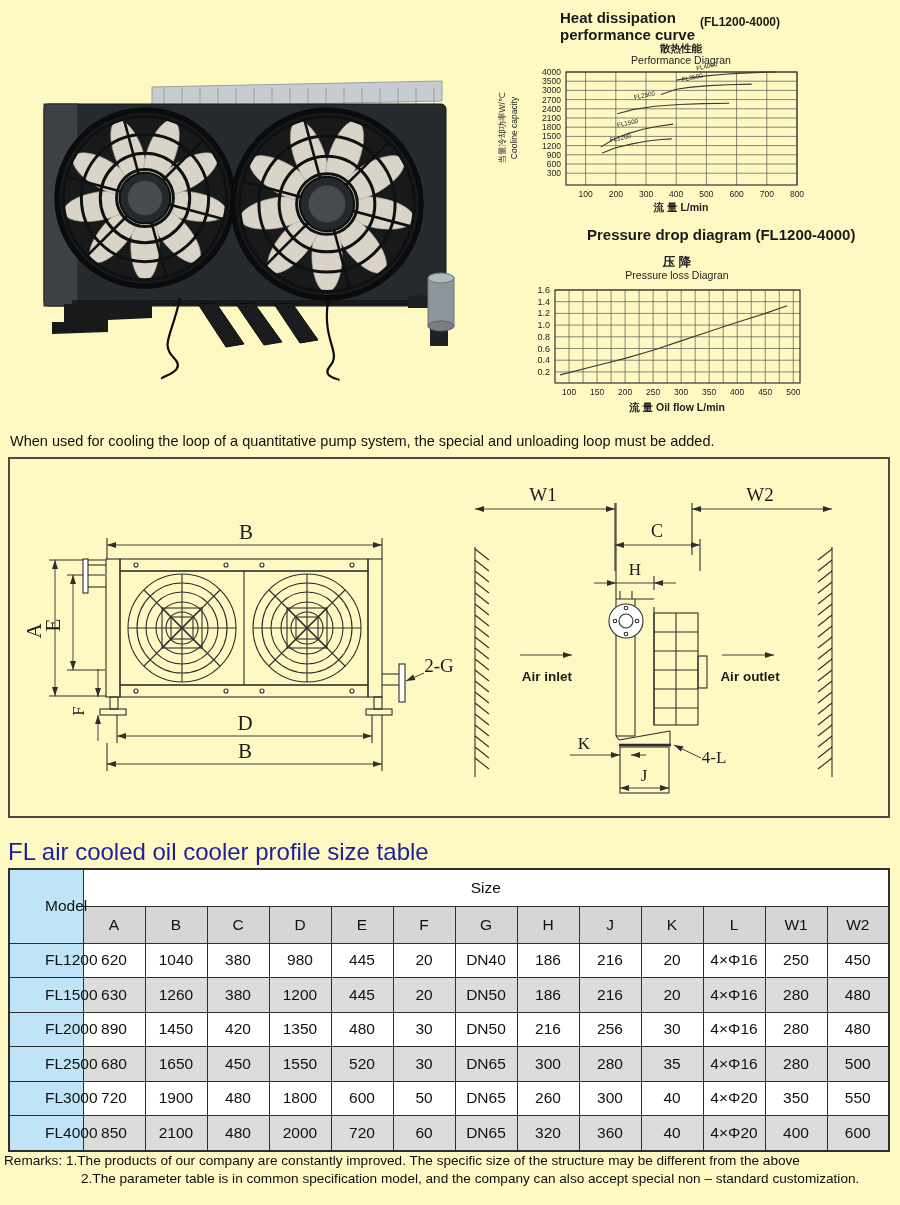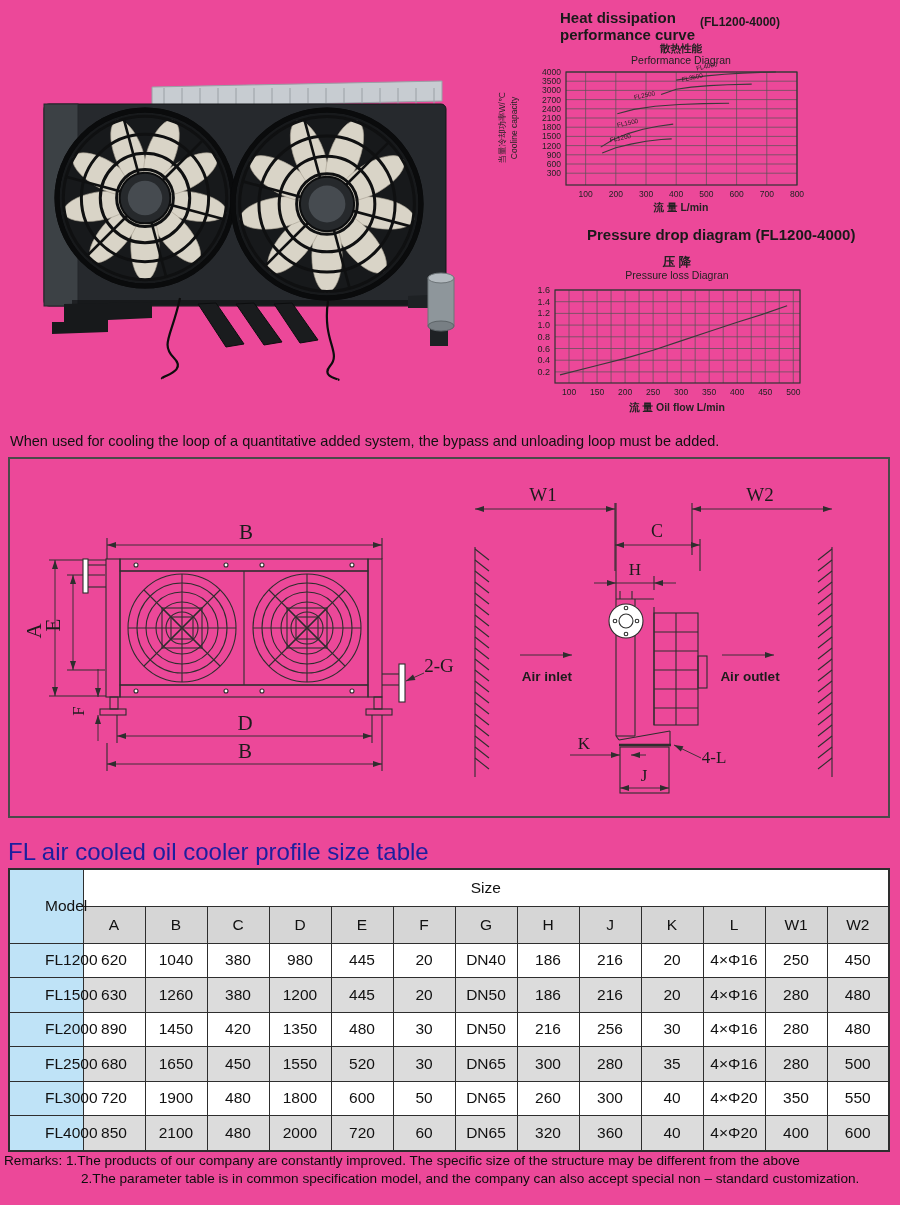--- a/index.html
+++ b/index.html
@@ -1,16 +1,16 @@
 <!DOCTYPE html>
 <html style="--title-blue: #1c1f9e; --model-bg: #bfe3f7; --header-gray: #d6d6d6; --row-alt: #dcdcdc;"><head>
 <meta charset="utf-8">
 <style>
   html,body{margin:0;padding:0;background:#fff;}
-  .page{position:relative;width:900px;height:1205px;background:#ec4899;overflow:hidden;
+  .page{position:relative;width:900px;height:1205px;background:#fef9c3;overflow:hidden;
         font-family:"Liberation Sans","DejaVu Sans",sans-serif;color:#1a1a1a;}
   .abs{position:absolute;}
   
   .heat-head-l1{left:560px;top:9px;font-size:15px;font-weight:600;}
   .heat-head-l2{left:560px;top:26px;font-size:15px;font-weight:600;}
   .heat-head-range{left:700px;top:15px;font-size:12px;font-weight:600;}
   .press-head{left:543px;top:226px;font-size:15px;font-weight:600;margin-left:44px;}
   
   .intro{left:10px;top:433px;width:870px;font-size:14.5px;color:#111;}
   
@@ -241,21 +241,21 @@
         <text x="257.20823798627003" y="147" font-size="8.5" text-anchor="middle">400</text>
         <text x="285.2402745995423" y="147" font-size="8.5" text-anchor="middle">450</text>
         <text x="313.27231121281466" y="147" font-size="8.5" text-anchor="middle">500</text>
         <polyline points="80.0,126.8 117.0,117.5 145.1,110.4 173.1,102.3 201.1,92.9 229.2,83.5 257.2,74.2 285.2,65.4 307.1,57.8" fill="none" stroke="#3a3a3a" stroke-width="1.2"></polyline>
       </g>
     <text x="197" y="18" font-size="12.5" font-weight="bold" text-anchor="middle">压 降</text>
     <text x="197" y="31" font-size="10.5" text-anchor="middle">Pressure loss Diagran</text>
     <text x="197" y="163" font-size="10.5" font-weight="bold" text-anchor="middle">流 量  Oil flow  L/min</text>
   </svg>
 
-  <div class="abs intro">When used for cooling the loop of a quantitative added system, the bypass and unloading loop must be added.</div>
+  <div class="abs intro">When used for cooling the loop of a quantitative pump system, the special and unloading loop must be added.</div>
 
   <div class="abs draw-box">
     <svg id="drw" viewBox="0 0 878 357">
       <defs>
         <g id="fanF">
           <circle cx="0" cy="0" r="54"></circle>
             <circle cx="0" cy="0" r="45"></circle>
           <circle cx="0" cy="0" r="36"></circle>
             <circle cx="0" cy="0" r="26"></circle>
           <circle cx="0" cy="0" r="16"></circle>

